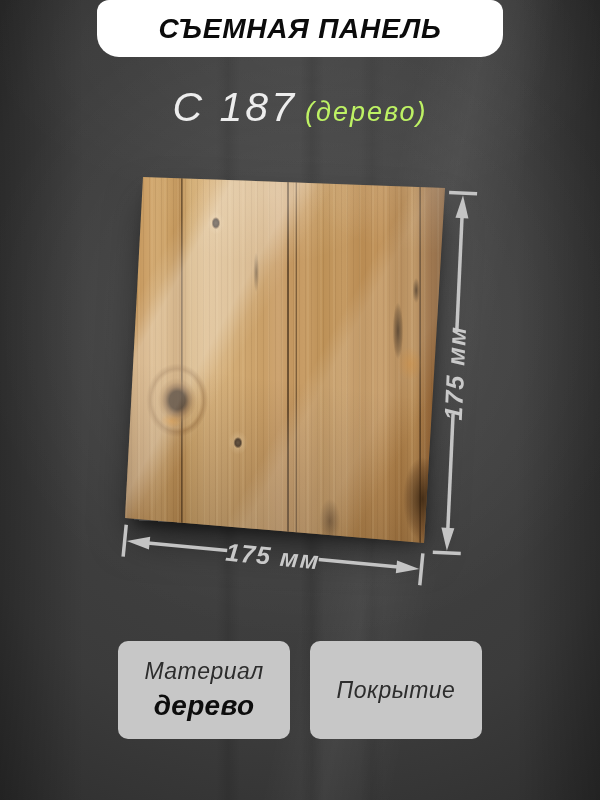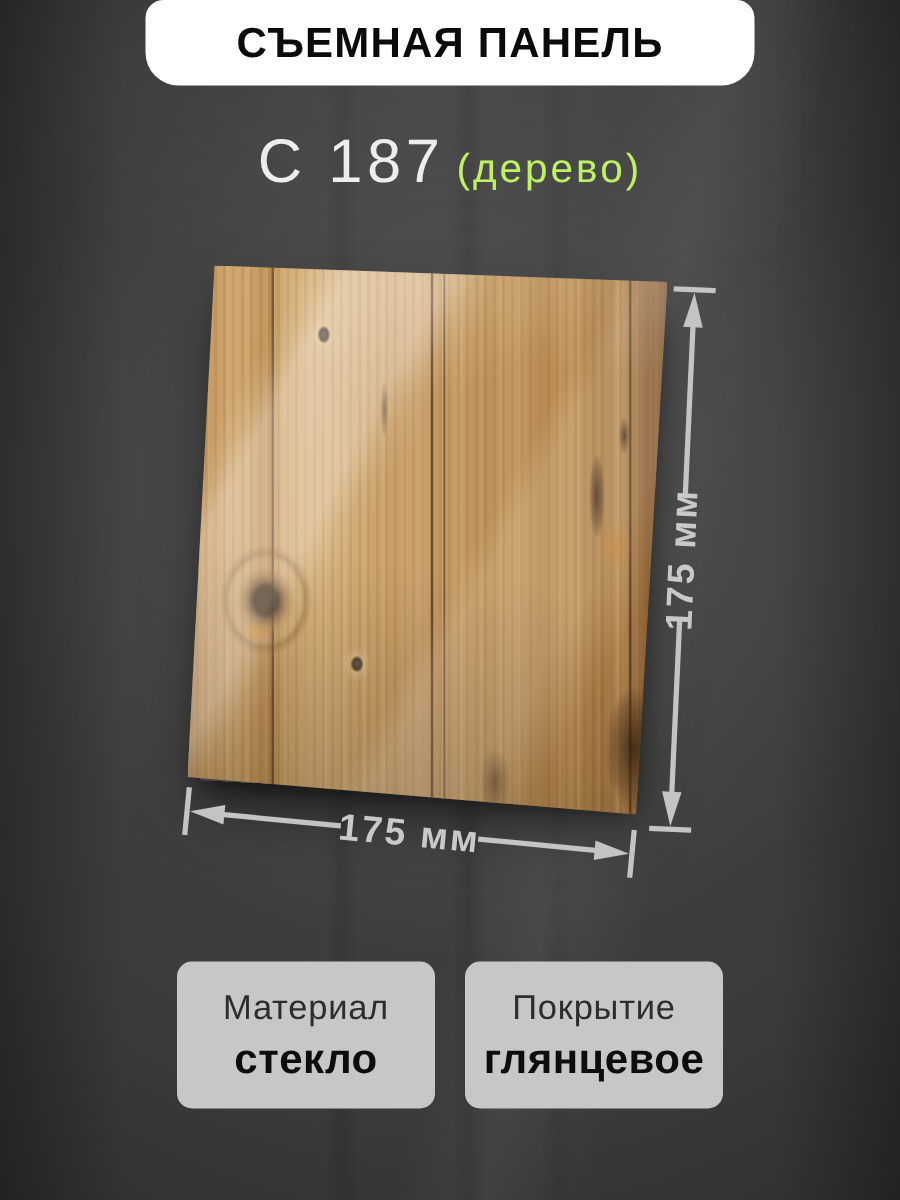--- a/index.html
+++ b/index.html
@@ -1,19 +1,20 @@
 <!DOCTYPE html>
 <html><head>
 <meta charset="utf-8">
 <style>
   html,body{margin:0;padding:0;background:#111;}
   .stage{
     position:relative;width:600px;height:800px;overflow:hidden;
     font-family:"Liberation Sans",sans-serif;
     background:#383838;
+    font-style:italic;
   }
   
   .bg{
     position:absolute;inset:0;
     background:
       radial-gradient(90% 65% at 52% 40%, rgba(255,255,255,0.09), rgba(255,255,255,0) 62%),
       radial-gradient(70% 28% at 50% 6%, rgba(255,255,255,0.06), rgba(255,255,255,0) 75%),
       linear-gradient(102deg, rgba(255,255,255,0) 56%, rgba(255,255,255,0.05) 64%, rgba(255,255,255,0) 73%),
       linear-gradient(90deg, rgba(0,0,0,0) 36%, rgba(0,0,0,0.10) 38%, rgba(0,0,0,0) 40%,
                              rgba(0,0,0,0) 50%, rgba(0,0,0,0.12) 52%, rgba(0,0,0,0) 54%,
@@ -145,21 +146,20 @@
       <text class="dim-text" x="273" y="556" text-anchor="middle" dominant-baseline="central">175 мм</text>
       <line class="dim-line" x1="319" y1="555" x2="399" y2="555"></line>
       <polygon class="dim-head" points="420,555 397,548.5 397,561.5"></polygon>
       <line class="dim-line" x1="422" y1="539" x2="422" y2="571"></line>
     </g>
   </svg>
 
   <div class="cards">
     <div class="card">
       <div class="card-title">Материал</div>
-      <div class="card-value">стекло</div>
+      <div class="card-value">дерево</div>
     </div>
     <div class="card">
       <div class="card-title">Покрытие</div>
-      <div class="card-value">глянцевое</div>
     </div>
   </div>
 
 </div>
 
 </body></html>

